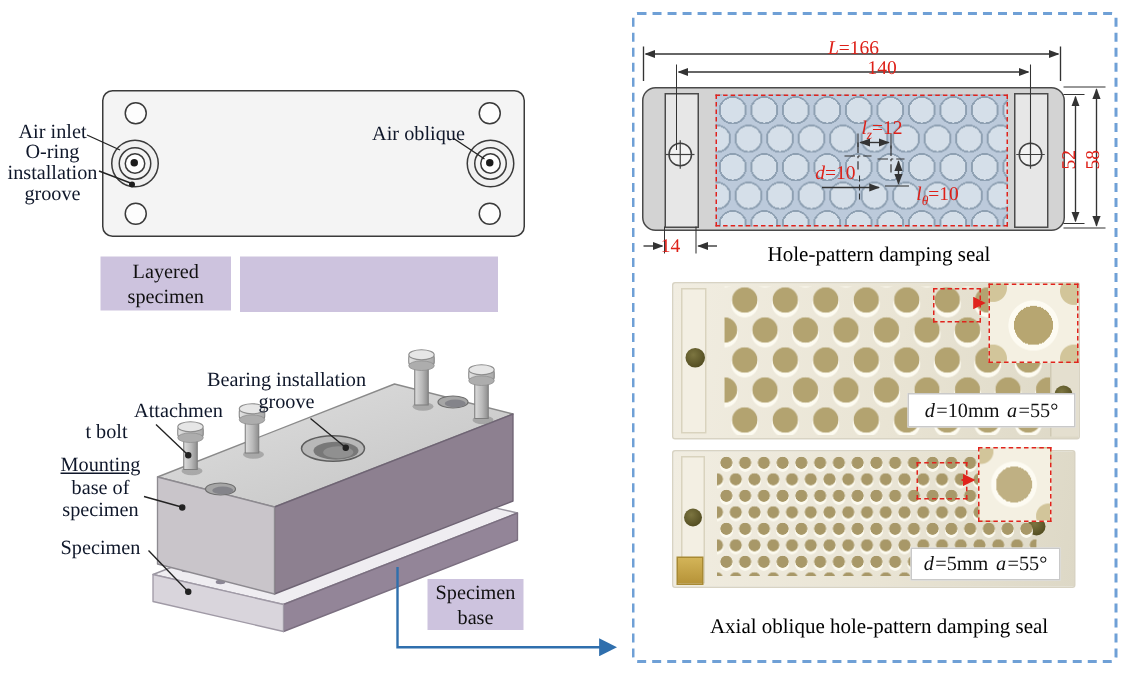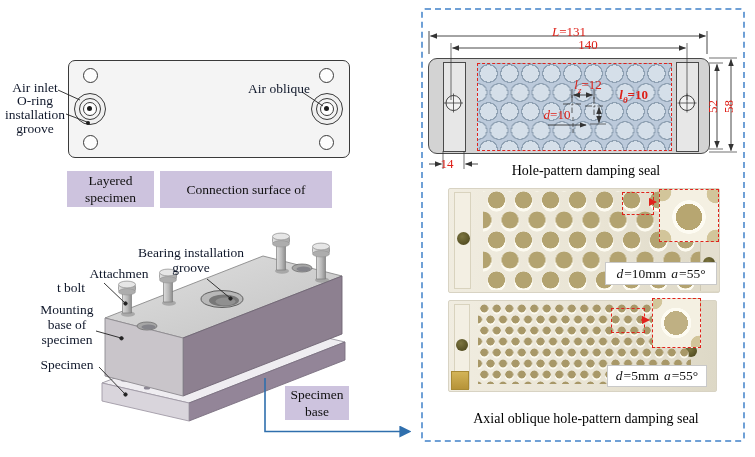--- a/index.html
+++ b/index.html
@@ -298,42 +298,41 @@
   <div class="lbl" style="left:2px;top:94px;width:66px;">O-ring</div>
   <div class="lbl" style="left:2px;top:108px;width:66px;font-family:Liberation Serif, serif;">installation</div>
   <div class="lbl" style="left:2px;top:122px;width:66px;">groove</div>
   <div class="lbl" style="left:244px;top:82px;width:70px;">Air oblique</div>
 
   <div class="tag" style="left:67px;top:171px;width:87px;height:36px;">
     <span>Layered</span>
     <span>specimen</span>
   </div>
   <div class="tag" style="left:160px;top:171px;width:172px;height:37px;">
-    <span>Connection surface of</span>
   </div>
 
   <div class="lbl" style="left:34px;top:267px;width:74px;margin-left:48px;">Attachmen</div>
   <div class="lbl" style="left:34px;top:281px;width:74px;">t bolt</div>
   <div class="lbl" style="left:128px;top:246px;width:126px;">Bearing installation</div>
   <div class="lbl" style="left:128px;top:261px;width:126px;">groove</div>
-  <div class="lbl" style="left:33px;top:303px;width:68px;">Mounting</div>
+  <div class="lbl" style="left:33px;top:303px;width:68px;text-decoration:underline;">Mounting</div>
   <div class="lbl" style="left:33px;top:318px;width:68px;">base of</div>
   <div class="lbl" style="left:33px;top:333px;width:68px;">specimen</div>
   <div class="lbl" style="left:33px;top:358px;width:68px;">Specimen</div>
 
   <div class="tag" style="left:285px;top:386px;width:64px;height:34px;">
     <span>Specimen</span>
     <span>base</span>
   </div>
 
-  <div class="red" style="left:537px;top:25px;width:64px;"><i>L</i><span>=131</span></div>
+  <div class="red" style="left:537px;top:25px;width:64px;"><i>L</i><span>=166</span></div>
   <div class="red" style="left:569px;top:38px;width:38px;">140</div>
   <div class="red" style="left:566px;top:78px;width:44px;"><i>l</i><sub>z</sub><span>=12</span></div>
   <div class="red" style="left:537px;top:108px;width:40px;"><i>d</i><span>=10</span></div>
-  <div class="red" style="left:602px;top:88px;width:46px;text-align:right;font-weight:bold;"><i>l</i><sub>θ</sub><span>=10</span></div>
+  <div class="red" style="left:602px;top:122px;width:46px;text-align:center;"><i>l</i><sub>θ</sub><span>=10</span></div>
   <div class="red" style="left:435px;top:157px;width:24px;">14</div>
   <div class="red rot" style="left:701px;top:100px;width:22px;">52</div>
   <div class="red rot" style="left:717px;top:100px;width:22px;">58</div>
 
   <div class="cap" style="left:455px;top:163px;width:262px;">Hole-pattern damping seal</div>
   <div class="cap" style="left:441px;top:411px;width:290px;">Axial oblique hole-pattern damping seal</div>
 
 </div>
 
 </body></html>

